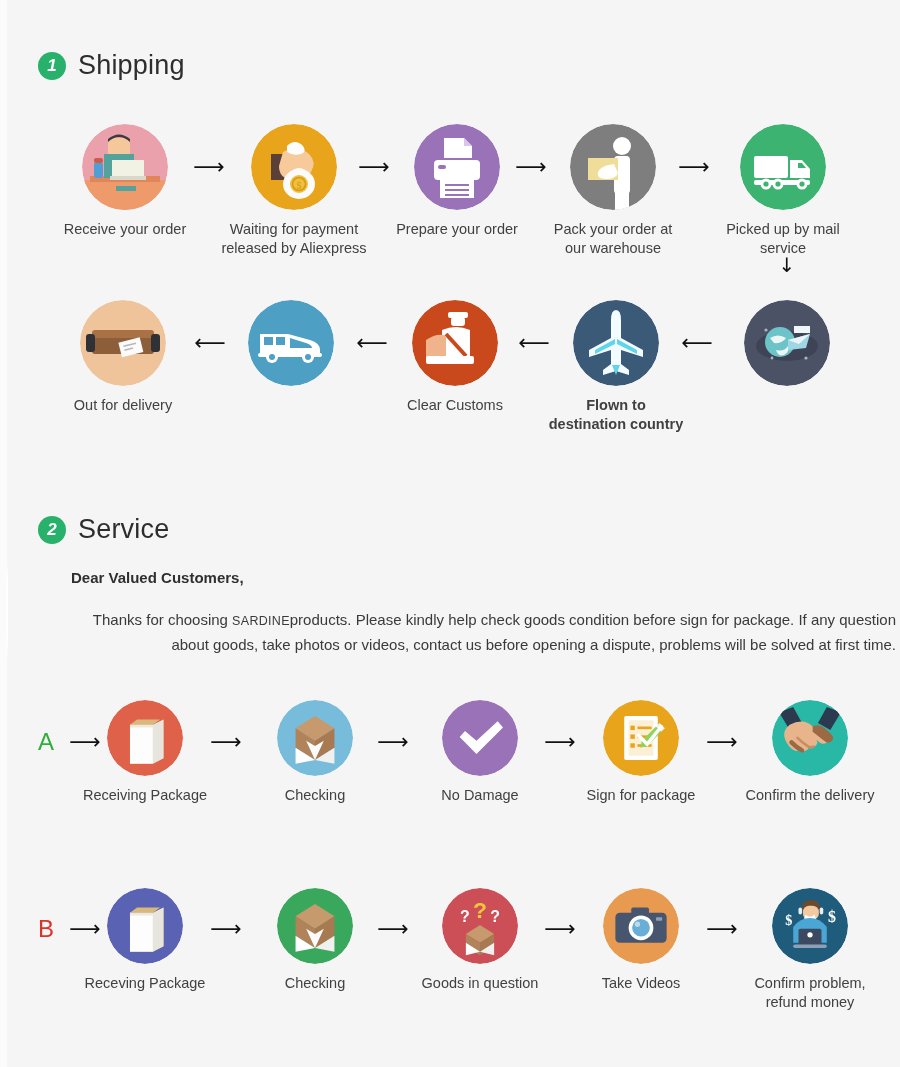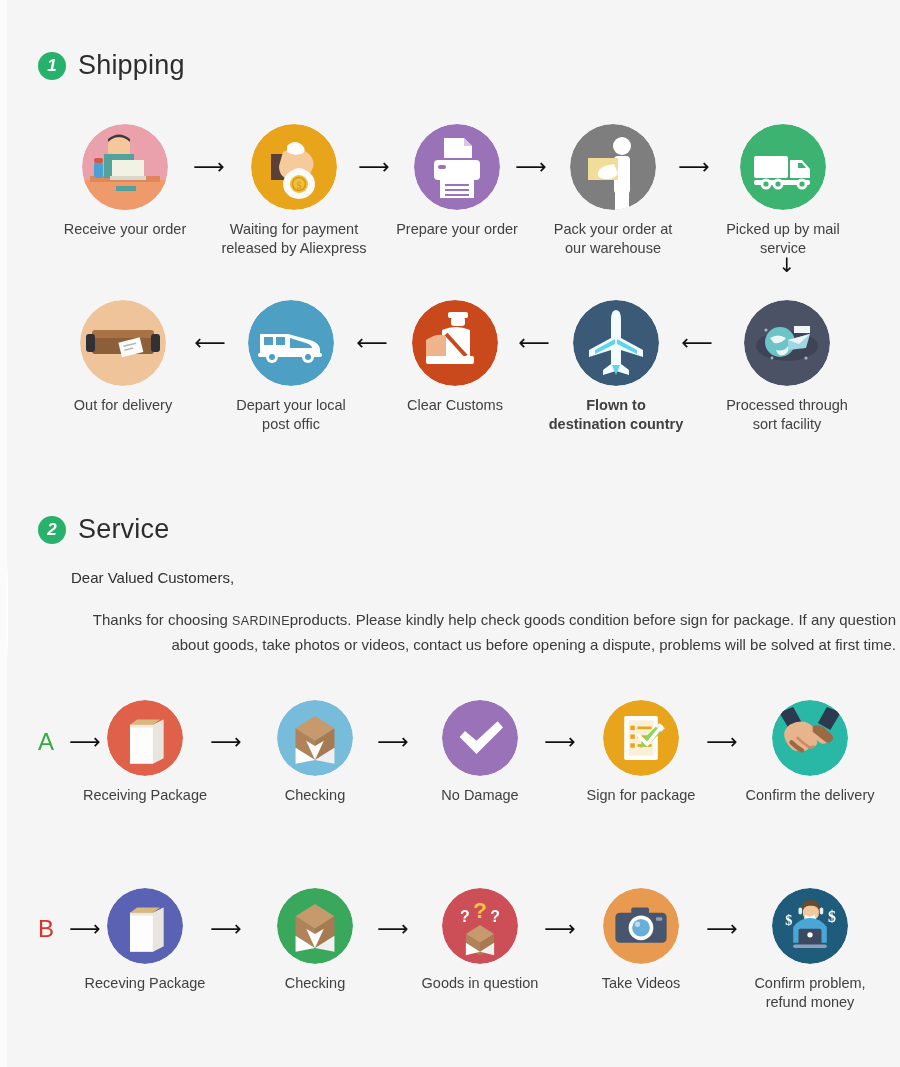--- a/index.html
+++ b/index.html
@@ -97,21 +97,21 @@
     font-size: 24px;
     line-height: 1;
     transform: translate(-50%, -50%);
     font-family: "Liberation Sans", sans-serif;
   }
 
   
   .salutation {
     position: absolute;
     font-size: 15px;
-    font-weight: normal;
+    font-weight: bold;
     color: #2f2f2f;
   }
   .para {
     position: absolute;
     font-size: 15px;
     line-height: 1.65;
     color: #3a3a3a;
     width: 825px;
     text-align: right;
   }
@@ -262,22 +262,20 @@
           <rect x="16" y="37" width="9" height="8" fill="#4e9fc4"></rect>
           <rect x="28" y="37" width="9" height="8" fill="#4e9fc4"></rect>
           <path d="M42 38 l16 5 q6 2 6 5 h-22 z" fill="#4e9fc4"></path>
           <rect x="10" y="53" width="64" height="4" rx="2" fill="#ffffff"></rect>
           <circle cx="24" cy="57" r="6" fill="#ffffff"></circle>
           <circle cx="24" cy="57" r="3" fill="#4e9fc4"></circle>
           <circle cx="60" cy="57" r="6" fill="#ffffff"></circle>
           <circle cx="60" cy="57" r="3" fill="#4e9fc4"></circle>
         </svg>
       </div>
-      <div class="node-label">Depart your local
-post offic</div>
     </div>
 
     <div class="arrow" style="left:372px; top:343px;">⟵</div>
 
     <div class="node" style="left:455px; top:300px;">
       <div class="disc">
         <svg viewBox="0 0 86 86">
           <circle cx="43" cy="43" r="43" fill="#c9491d"></circle>
           <rect x="36" y="12" width="20" height="6" rx="2" fill="#ffffff"></rect>
           <rect x="39" y="17" width="14" height="9" rx="3" fill="#ffffff"></rect>
@@ -317,22 +315,20 @@
           <path d="M26 38 q8 -5 16 0 q-4 6 -12 5 z" fill="#eef6f4"></path>
           <path d="M32 50 q8 2 12 -4 q2 6 -4 9 q-6 2 -8 -5 z" fill="#eef6f4"></path>
           <path d="M44 40 l22 -6 l-4 14 l-18 2 z" fill="#9fd6e4"></path>
           <path d="M44 40 l22 -6 l-11 10 z" fill="#e8f4f8"></path>
           <rect x="50" y="26" width="16" height="7" fill="#f0f6f8"></rect>
           <circle cx="22" cy="30" r="1.6" fill="#aab6c6"></circle>
           <circle cx="62" cy="58" r="1.6" fill="#aab6c6"></circle>
           <circle cx="28" cy="58" r="1.4" fill="#aab6c6"></circle>
         </svg>
       </div>
-      <div class="node-label">Processed through
-sort facility</div>
     </div>
   </div>
 
   <div class="section-head" style="left:38px; top:514px;">
     <div class="badge">2</div>
     <div class="section-title">Service</div>
   </div>
 
   <div class="salutation" style="left:71px; top:569px;">Dear Valued Customers,</div>
 

